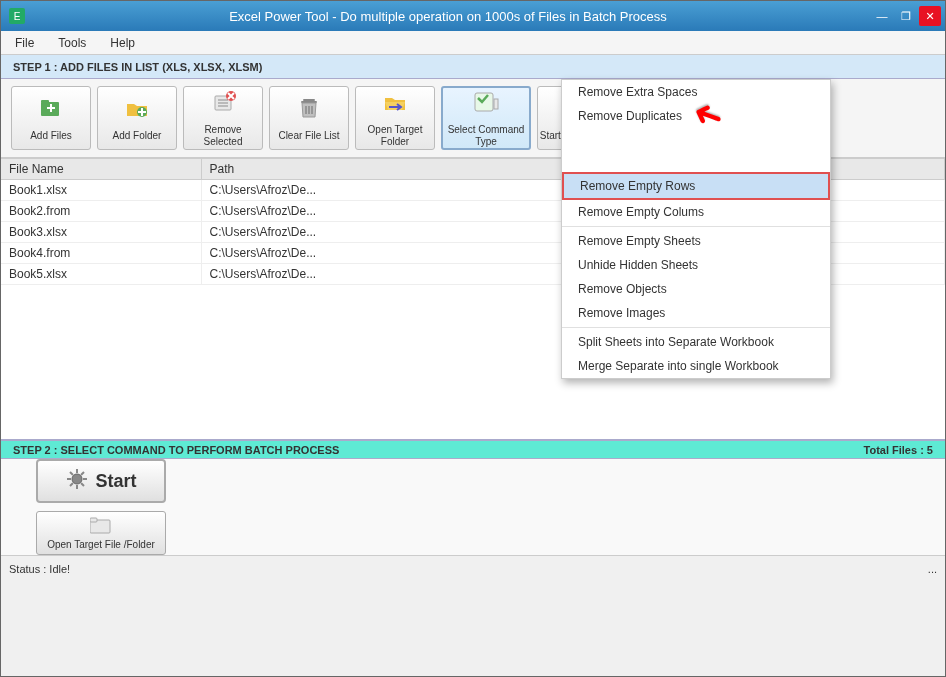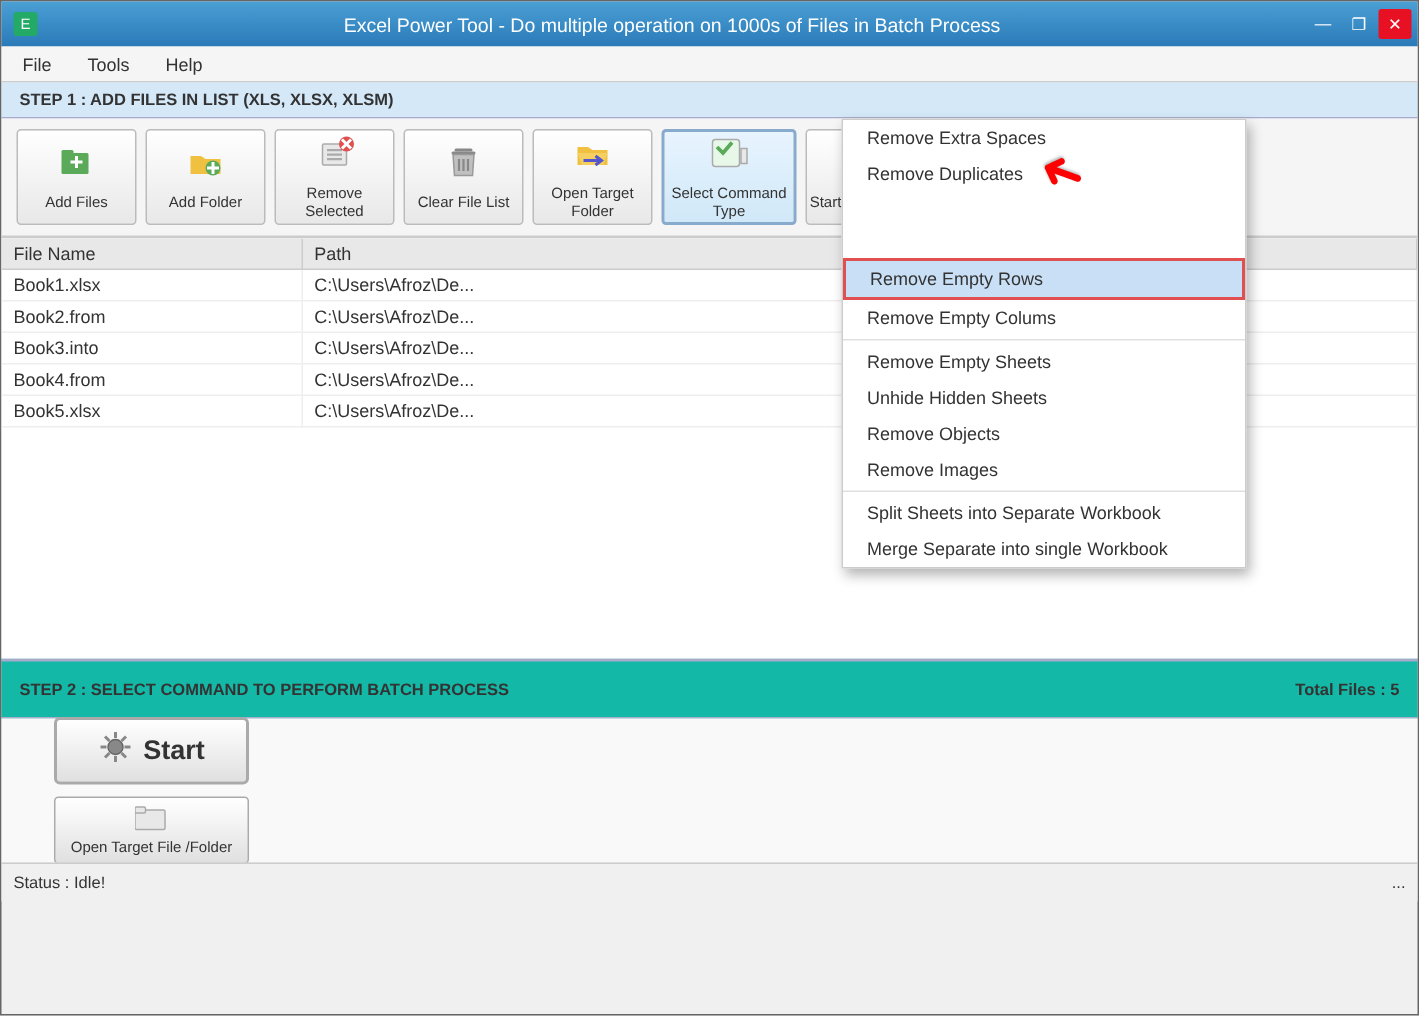--- a/index.html
+++ b/index.html
@@ -105,31 +105,31 @@
     
     .content-area {
       background: white;
       height: calc(677px - 30px - 24px - 24px - 80px - 120px - 26px);
       overflow: hidden;
       position: relative;
     }
 
     
     .step2-header {
-      background: #14b8a6;
+      background: #5eead4;
       border-top: 2px solid #aac;
       border-bottom: 1px solid #aac;
       padding: 4px 12px;
       font-size: 11px;
       font-weight: bold;
       color: #333;
       display: flex;
       align-items: center;
       justify-content: space-between;
-      height: 40px;
+      height: 20px;
     }
     .step2-content {
       display: flex;
       height: 96px;
       background: #f9f9f9;
     }
     .command-list-area {
       flex: 1;
       border-right: 1px solid #ccc;
       overflow: hidden;
@@ -400,21 +400,21 @@
       <tbody id="file-table-body">
       <tr>
     <td>Book1.xlsx</td>
     <td>C:\Users\Afroz\De...</td>
   </tr>
           <tr>
     <td>Book2.from</td>
     <td>C:\Users\Afroz\De...</td>
   </tr>
           <tr>
-    <td>Book3.into</td>
+    <td>Book3.xlsx</td>
     <td>C:\Users\Afroz\De...</td>
   </tr>
           <tr>
     <td>Book4.from</td>
     <td>C:\Users\Afroz\De...</td>
   </tr>
           <tr>
     <td>Book5.xlsx</td>
     <td>C:\Users\Afroz\De...</td>
   </tr>

